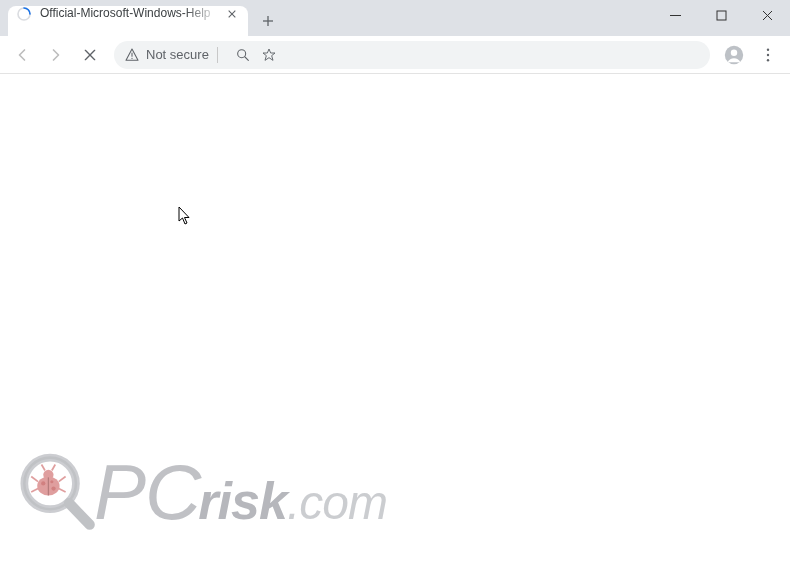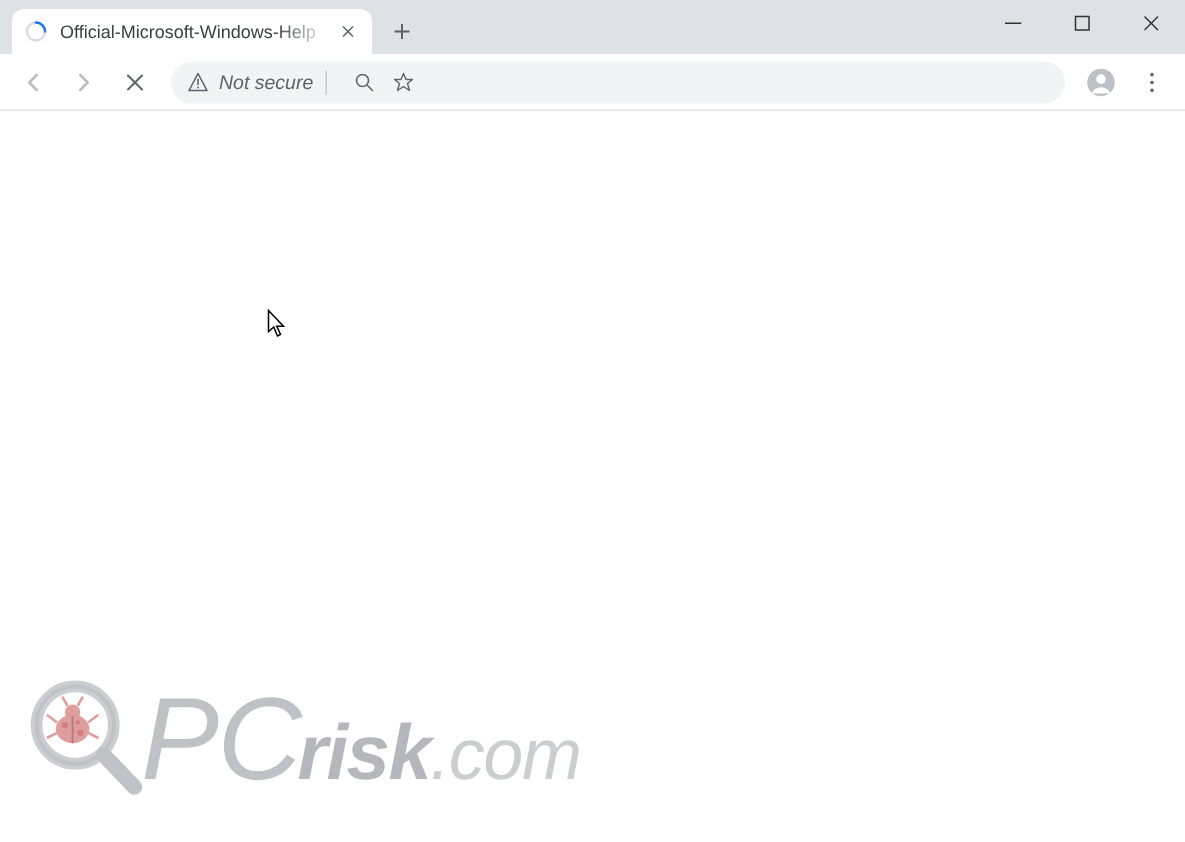--- a/index.html
+++ b/index.html
@@ -5,33 +5,33 @@
 * { margin: 0; padding: 0; box-sizing: border-box; }
 body { font-family: "Segoe UI", Arial, sans-serif; background: #fff; width: 790px; height: 561px; overflow: hidden; position: relative; }
 
 
 .window-controls { position: absolute; top: 0; right: 0; height: 30px; display: flex; align-items: center; z-index: 10; }
 .window-btn { width: 46px; height: 30px; display: flex; align-items: center; justify-content: center; color: #333; }
 .window-btn svg { width: 11px; height: 11px; }
 
 
 .tab-strip { height: 36px; background: #dee1e6; display: flex; align-items: flex-end; padding-left: 8px; padding-top: 6px; }
-.tab { background: #fff; height: 30px; width: 240px; border-radius: 8px 8px 0 0; display: flex; align-items: center; padding: 0 8px; position: relative; font-size: 12px; color: #3c4043; }
+.tab { background: #fff; height: 30px; width: 240px; border-radius: 8px 8px 0 0; display: flex; align-items: flex-start; padding: 0 8px; position: relative; font-size: 12px; color: #3c4043; }
 .tab-spinner { width: 16px; height: 16px; margin-right: 8px; flex-shrink: 0; }
 .tab-title { flex: 1; overflow: hidden; white-space: nowrap; text-overflow: clip; -webkit-mask-image: linear-gradient(to right, black 80%, transparent 100%); mask-image: linear-gradient(to right, black 80%, transparent 100%); }
 .tab-close { width: 16px; height: 16px; display: flex; align-items: center; justify-content: center; color: #5f6368; flex-shrink: 0; margin-left: 4px; }
 .new-tab { width: 28px; height: 28px; display: flex; align-items: center; justify-content: center; margin-left: 6px; margin-bottom: 1px; color: #5f6368; }
 
 
 .toolbar { height: 38px; background: #fff; display: flex; align-items: center; padding: 0 6px; border-bottom: 1px solid #e3e3e3; gap: 2px; }
 .nav-btn { width: 32px; height: 32px; display: flex; align-items: center; justify-content: center; color: #5f6368; border-radius: 50%; }
 .nav-btn.disabled { color: #bdbdbd; }
 
 
-.omnibox { flex: 1; height: 28px; background: #f1f3f4; border-radius: 14px; display: flex; align-items: center; padding: 0 10px; margin: 0 6px; font-size: 13px; color: #5f6368; font-style: italic; }
+.omnibox { flex: 1; height: 28px; background: #f1f3f4; border-radius: 14px; display: flex; align-items: center; padding: 0 10px; margin: 0 6px; font-size: 13px; color: #5f6368; }
 .security-icon { width: 16px; height: 16px; margin-right: 6px; flex-shrink: 0; color: #5f6368; }
 .security-label { color: #5f6368; margin-right: 8px; }
 .divider { width: 1px; height: 16px; background: #c8c8c8; margin-right: 10px; }
 .url-text { flex: 1; color: #757575; overflow: hidden; white-space: nowrap; }
 .url-host { color: #202124; }
 .omnibox-action { width: 22px; height: 22px; display: flex; align-items: center; justify-content: center; color: #5f6368; margin-left: 4px; }
 
 
 .content { position: absolute; left: 0; right: 0; top: 74px; bottom: 0; background: #fff; }
 

